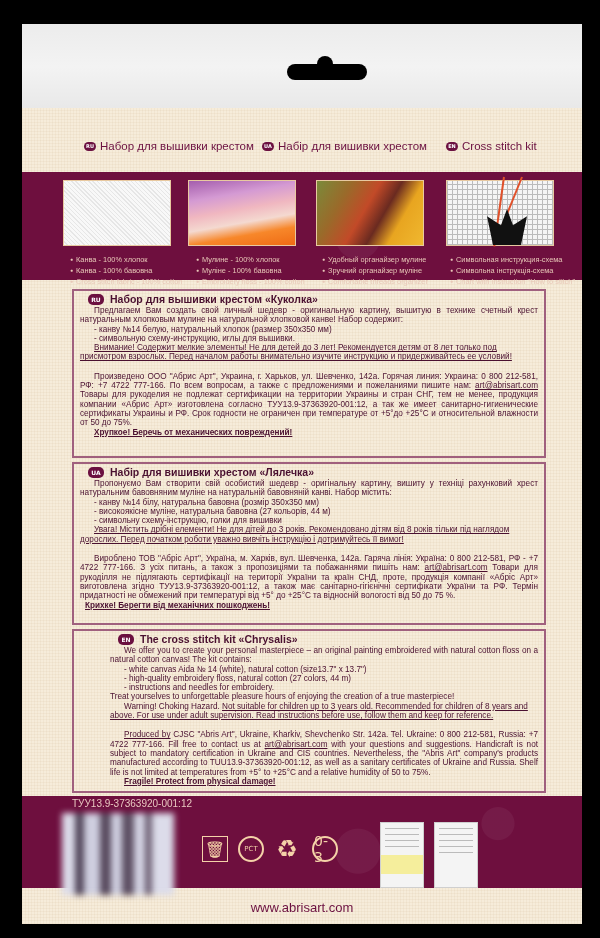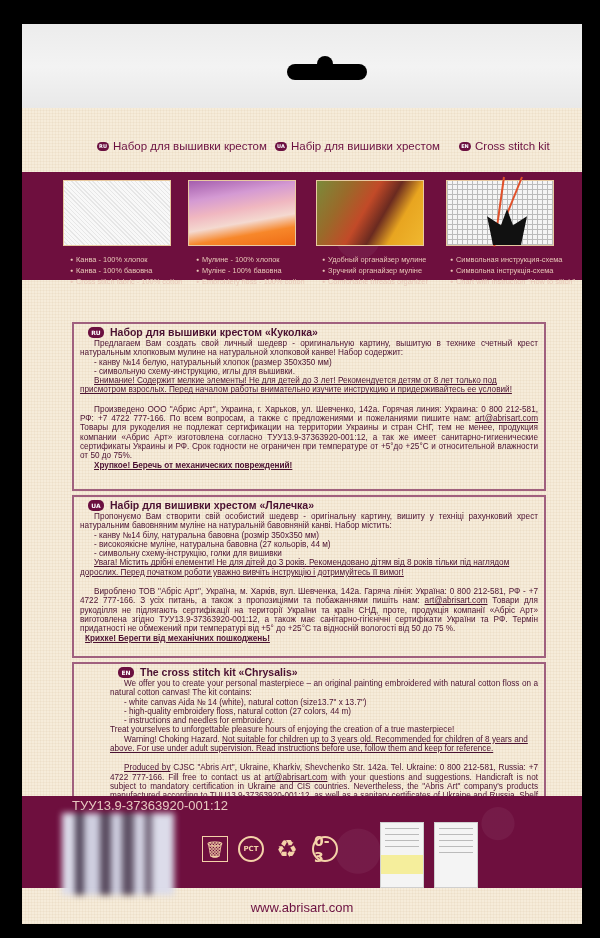--- a/index.html
+++ b/index.html
@@ -12,21 +12,21 @@
     background: #000; border-radius: 8px; }
   .hang-hole::before { content: ""; position: absolute; left: 30px; top: -8px; width: 16px; height: 16px;
     border-radius: 50%; background: #000; }
 
   .card { position: absolute; left: 22px; top: 108px; width: 560px; height: 816px;
     background-color: #f6ecda;
     background-image:
       repeating-linear-gradient(0deg, rgba(200,170,130,0.10) 0 1px, transparent 1px 3px),
       repeating-linear-gradient(90deg, rgba(200,170,130,0.10) 0 1px, transparent 1px 3px); }
 
-  .titles { position: absolute; left: 13px; top: 32px; width: 100%; height: 20px; padding-left: 16px; }
+  .titles { position: absolute; left: 0; top: 32px; width: 100%; height: 20px; padding-left: 16px; }
   .title-item { position: absolute; top: 0; display: flex; align-items: center; gap: 4px;
     font-family: "Liberation Sans", sans-serif; font-size: 11.5px; color: #6b1040; white-space: nowrap; }
   .lang-dot { display: inline-flex; align-items: center; justify-content: center;
     width: 12px; height: 9px; border-radius: 5px; background: #6b1040; color: #fff;
     font-size: 5px; font-weight: bold; font-family: "DejaVu Sans", sans-serif; }
 
   .band { position: absolute; left: 0; width: 100%; background: #6e0f3e;
     background-image:
       radial-gradient(circle at 20% 40%, rgba(255,255,255,0.05) 0 18px, transparent 19px),
       radial-gradient(circle at 60% 60%, rgba(255,255,255,0.05) 0 22px, transparent 23px),
@@ -46,44 +46,44 @@
   .chart-star { position: absolute; left: 40px; top: 28px; width: 40px; height: 36px;
     background: #111; clip-path: polygon(0 20%, 35% 45%, 50% 0, 65% 45%, 100% 20%, 85% 100%, 15% 100%);
     outline: 2px solid #e8b838; }
   .chart-line { position: absolute; width: 2px; height: 70px; background: #e0502a; top: -4px; transform-origin: top; }
 
   .feat-list { position: absolute; top: 82px; list-style: none; }
   .feat-list li { font-family: "Liberation Sans", sans-serif; font-size: 7.4px; color: #e8c8b8; line-height: 10px; white-space: nowrap; }
   .feat-list li::before { content: "●"; font-size: 5px; margin-right: 3px; vertical-align: 1px; }
 
   .box { position: absolute; left: 50px; width: 474px; border: 2px solid #a0607e; padding: 2px 6px 3px 6px;
-    font-family: "Liberation Sans", sans-serif; color: #4a1030; font-size: 8.2px; line-height: 9.3px; margin-top: 33px; }
+    font-family: "Liberation Sans", sans-serif; color: #4a1030; font-size: 8.2px; line-height: 9.3px; }
   .box-ru { top: 181px; height: 169px; }
   .box-ua { top: 354px; height: 163px; }
   .box-en { top: 521px; height: 164px; padding-left: 36px; }
   .box-head { display: flex; align-items: center; gap: 6px; font-weight: bold; font-size: 10.5px;
     color: #4a1030; margin: 1px 0 1px 8px; }
   .box-head .lang-dot { width: 16px; height: 11px; font-size: 6px; }
   .p-indent { text-indent: 14px; text-align: justify; }
   .item { padding-left: 14px; }
   .warn { text-decoration: underline; text-indent: 14px; }
   .gap { height: 10px; }
   .bold-u { font-weight: bold; text-decoration: underline; padding-left: 14px; }
   a.email { color: #4a1030; text-decoration: underline; }
 
   .tuv { position: absolute; left: 50px; top: 690px; font-family: "Liberation Sans", sans-serif;
-    font-size: 13px; color: #e8c8c0; }
+    font-size: 10px; color: #e8c8c0; }
   .barcode { position: absolute; left: 40px; top: 705px; width: 112px; height: 82px;
     background: linear-gradient(90deg, #dcdcea 0 12%, #504458 12% 20%, #cfcfe0 20% 34%, #56485c 34% 44%,
       #cfcfe0 44% 54%, #5c4e62 54% 64%, #d4d4e4 64% 74%, #6a5c70 74% 80%, #dcdcea 80% 100%);
     filter: blur(3px); }
   .sym { position: absolute; top: 728px; width: 26px; height: 26px; display: flex; align-items: center;
     justify-content: center; color: #f4d2a8; font-size: 20px; }
   .sym-box { border: 1px solid #f4d2a8; font-size: 16px; }
-  .sym-circle { border: 2px solid #f4d2a8; border-radius: 50%; font-size: 10px; font-weight: bold; }
+  .sym-circle { border: 2px solid #f4d2a8; border-radius: 50%; font-size: 10px; }
   .cert { position: absolute; top: 714px; width: 44px; height: 66px; background: #f4f4f4; border: 1px solid #cfcfcf; }
   .cert-a { background: linear-gradient(180deg, #f4f4f4 0 50%, #f5ee9c 50% 80%, #f4f4f4 80%); }
   .cert-line { height: 1px; background: #bbb; margin: 5px 4px 0; }
 
   .website { position: absolute; left: 0; top: 792px; width: 100%; text-align: center;
     font-family: "Liberation Sans", sans-serif; font-size: 13px; color: #6b1040; }
 </style>
 </head>
 <body>
 

